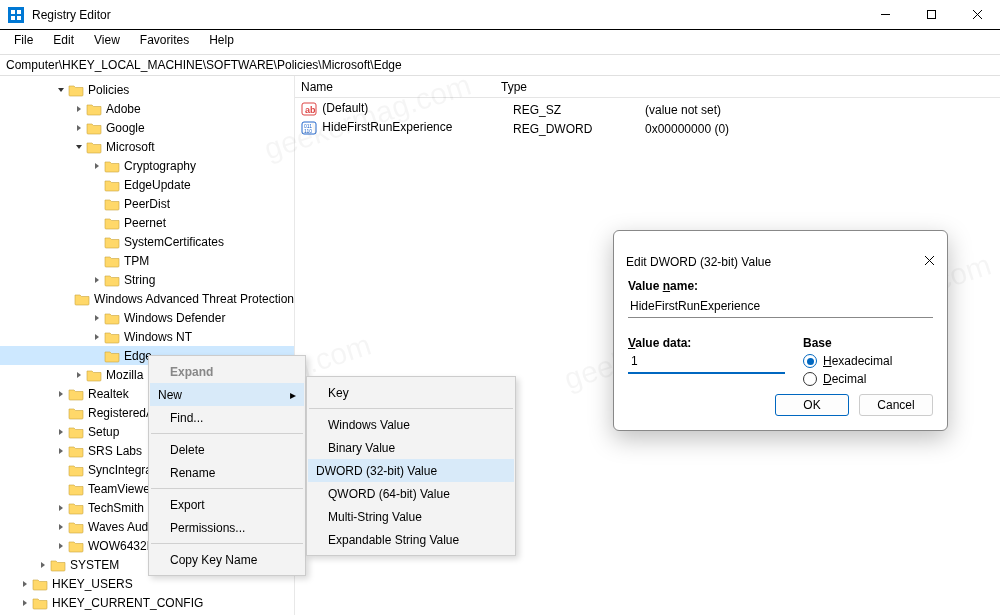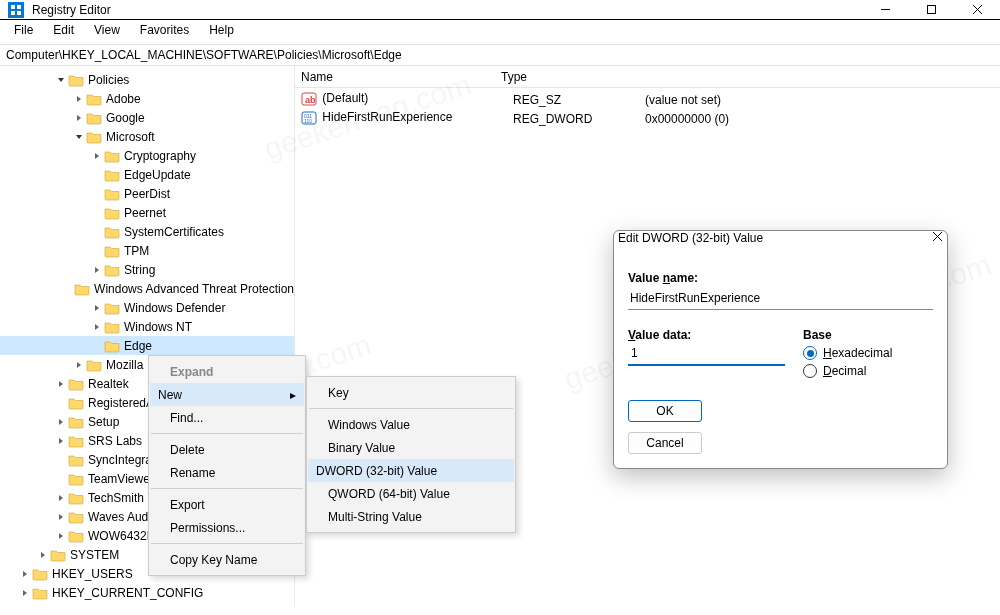--- a/index.html
+++ b/index.html
@@ -1,19 +1,19 @@
 <!DOCTYPE html>
 <html><head>
 <meta charset="utf-8">
 <style>
   * { box-sizing: border-box; font-family: 'Segoe UI', Tahoma, sans-serif; }
   body { margin: 0; background: #ffffff; color: #000; font-size: 12px; width: 1000px; height: 615px; overflow: hidden; position: relative; }
 
   
-  .titlebar { height: 20px; background: #fff; display: flex; align-items: center; padding-left: 8px; border-bottom: 1px solid #000; }
+  .titlebar { height: 30px; background: #fff; display: flex; align-items: center; padding-left: 8px; border-bottom: 1px solid #000; }
   .titlebar .icon { width: 16px; height: 16px; background:#0078d4; display:inline-flex; align-items:center; justify-content:center; margin-right:8px; }
   .titlebar .icon svg { width:12px; height:12px; }
   .titlebar .title { font-size: 12px; }
   .winbtns { margin-left:auto; display:flex; }
   .winbtn { width:46px; height:30px; display:flex; align-items:center; justify-content:center; }
   .winbtn svg { stroke:#000; fill:none; }
 
   
   .menubar { height:24px; display:flex; padding:0 4px; }
   .menuentry { padding:3px 10px; cursor:default; }
@@ -49,34 +49,34 @@
   
   .ctxmenu { position:absolute; background:#f3f3f3; border:1px solid #cccccc; box-shadow:3px 3px 6px rgba(0,0,0,0.15); padding:4px 1px; z-index:10; }
   .ctxitem { height:23px; padding:0 30px 0 20px; display:flex; align-items:center; font-size:12px; position:relative; }
   .ctxitem.disabled { color:#888;font-weight:bold; }
   .ctxitem.hover { background:#d8eaf9;padding-left:8px; }
   .ctxsep { height:1px; background:#d0d0d0; margin:4px 1px; }
   .ctxitem .sub-arrow { position:absolute; right:8px; }
 
   
   .dialog { position:absolute; left:613px; top:230px; width:335px; background:#fff; border:1px solid #888; border-radius:6px; box-shadow:0 8px 24px rgba(0,0,0,0.25); z-index:30; }
-  .dlg-title { height:30px; padding:0 4px; display:flex; align-items:flex-start; font-size:12px; }
+  .dlg-title { height:30px; padding:0 12px; display:flex; align-items:flex-end; font-size:12px;margin-top:8px; }
   .dlg-title .close { margin-left:auto; }
   .dlg-body { padding:4px 14px 14px; font-size:12px; }
   .dlg-label { margin-top:6px;font-weight:bold; }
   .dlg-ro { border-bottom:1px solid #888; padding:4px 2px; margin-top:2px; }
   .dlg-row { display:flex; margin-top:12px; }
   .valdata { flex:1; margin-right:18px; }
   .valdata input { width:100%; font-size:12px; padding:4px 3px; border:none; border-bottom:2px solid #0067c0; outline:none; }
   .base { width:130px; }
   .radio { display:flex; align-items:center; margin:4px 0; }
   .radio .dot { width:14px; height:14px; border:1px solid #333; border-radius:50%; margin-right:6px; display:inline-flex; align-items:center; justify-content:center; }
   .radio.sel .dot { border-color:#0067c0; }
   .radio.sel .dot::after { content:''; width:7px; height:7px; background:#0067c0; border-radius:50%; }
-  .dlg-btns { display:flex; justify-content:flex-end; gap:10px; margin-top:18px;flex-direction:column; }
+  .dlg-btns { display:flex; justify-content:flex-end; gap:10px; margin-top:4px; }
   .dlg-btn { width:74px; height:22px; border:1px solid #ccc; border-radius:3px; background:#fdfdfd; display:flex; align-items:center; justify-content:center; font-size:12px; }
   .dlg-btn.primary { border-color:#0067c0; }
 
   
   .wm { position:absolute; color:rgba(0,0,0,0.04); font-size:30px; transform:rotate(-18deg); pointer-events:none; z-index:1; }
 
   u.acc { text-decoration: underline; }
 </style>
 </head>
 <body>
@@ -536,20 +536,21 @@
 </div>
 
 <div class="ctxmenu" style="left:306px; top:376px; width:210px;">
   <div class="ctxitem">Key</div>
   <div class="ctxsep"></div>
   <div class="ctxitem">Windows Value</div>
   <div class="ctxitem">Binary Value</div>
   <div class="ctxitem hover">DWORD (32-bit) Value</div>
   <div class="ctxitem">QWORD (64-bit) Value</div>
   <div class="ctxitem">Multi-String Value</div>
+  <div class="ctxitem">Expandable String Value</div>
 </div>
 
 <div class="dialog">
   <div class="dlg-title">
     <span>Edit DWORD (32-bit) Value</span>
     <span class="close"><svg width="11" height="11">
           <line x1="1" y1="1" x2="10" y2="10" stroke="#000"></line>
           <line x1="10" y1="1" x2="1" y2="10" stroke="#000"></line>
         </svg></span>
   </div>

